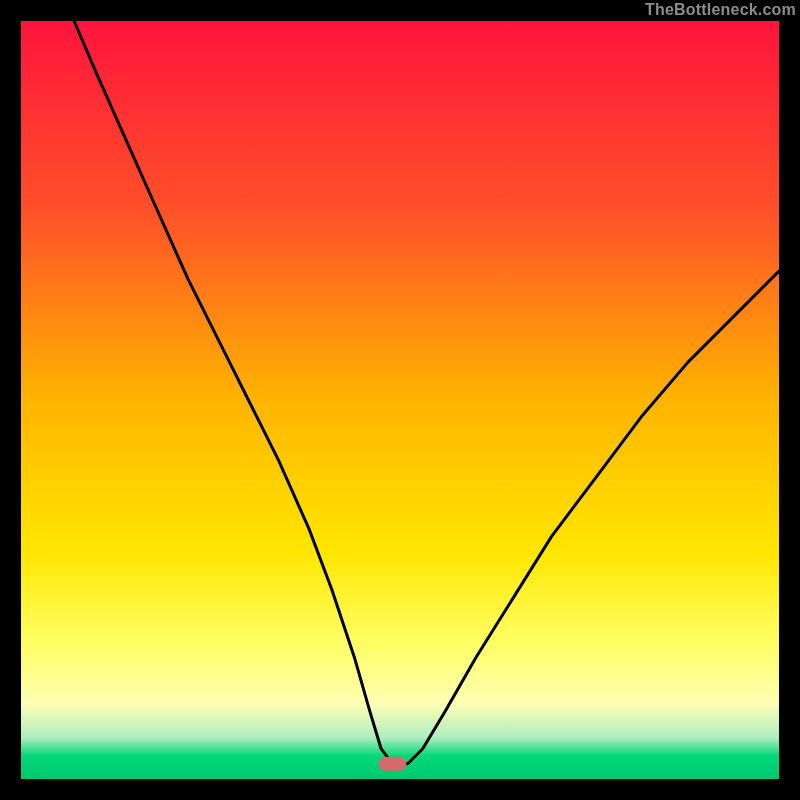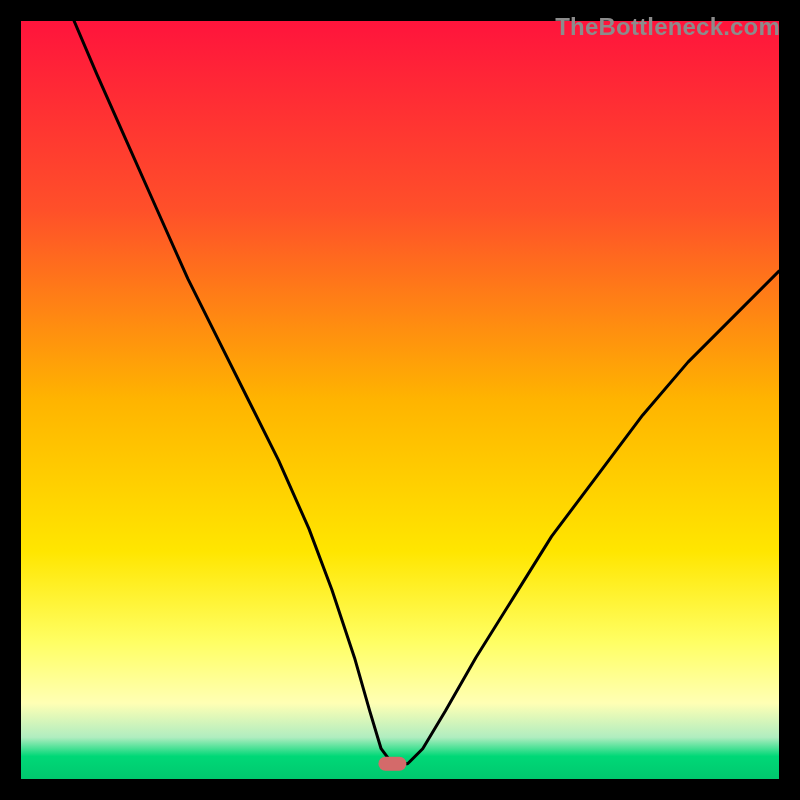--- a/index.html
+++ b/index.html
@@ -21,27 +21,26 @@
   .plot {
     position: absolute;
     left: 21px;
     top: 21px;
     width: 758px;
     height: 758px;
   }
   .watermark {
     position: absolute;
     top: 1px;
-    right: 20px;
+    right: 4px;
     font-family: Arial, Helvetica, sans-serif;
-    font-size: 24px;
+    font-size: 16px;
     font-weight: 600;
     color: #8c8c8c;
     letter-spacing: 0.2px;
-    margin-top: 12px;
   }
 </style>
 </head>
 <body>
 
 <div class="frame">
   <svg class="plot" viewBox="0 0 758 758" preserveAspectRatio="none">
     <defs>
       <linearGradient id="bg-grad" x1="0" y1="0" x2="0" y2="1">
           <stop offset="0%" stop-color="#ff143c"></stop>

